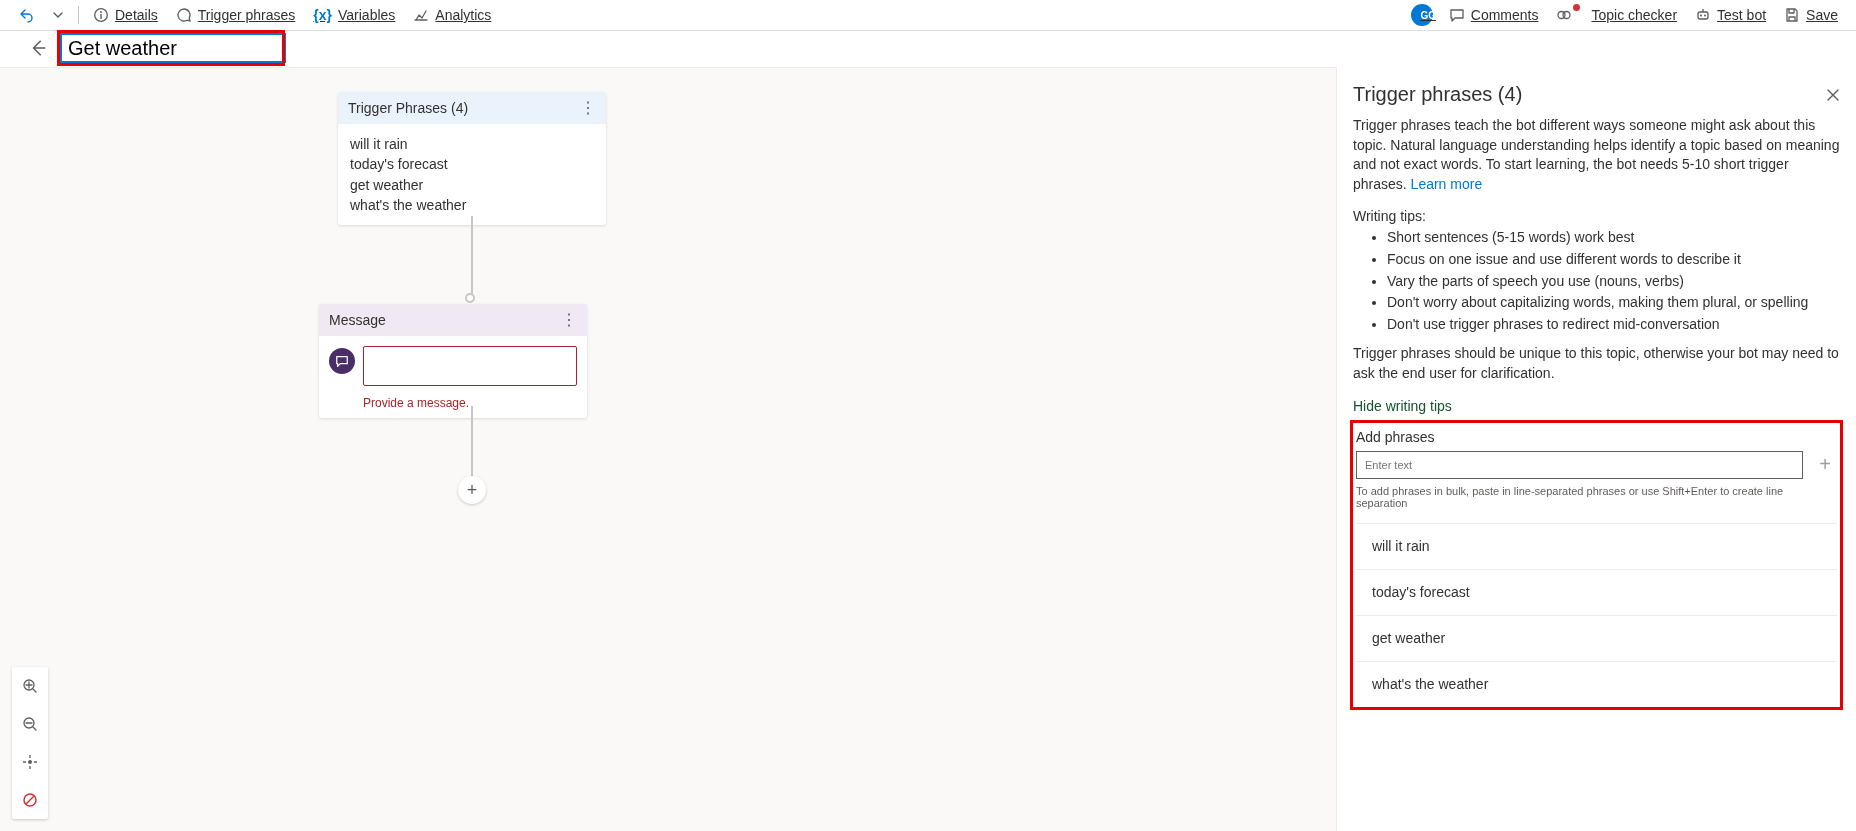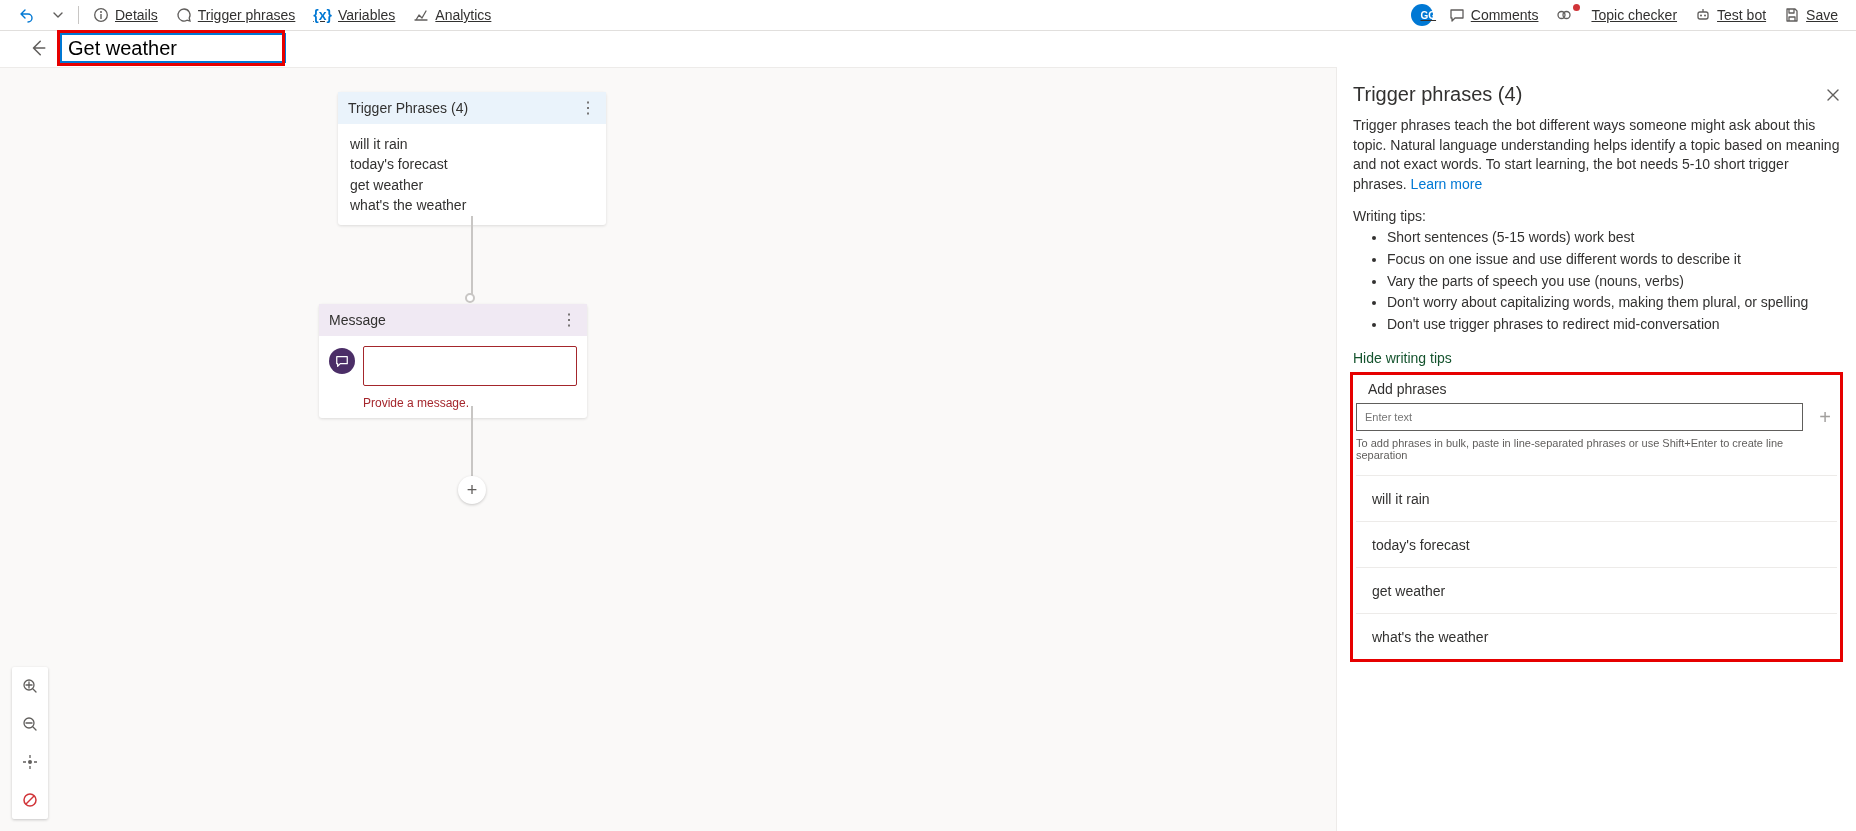--- a/index.html
+++ b/index.html
@@ -162,21 +162,21 @@
   .tips{ margin:4px 0 0 0; padding-left:34px; font-size:14px; line-height:1.4;}
   .tips li{ margin:2px 0; }
   .unique{ margin-top:10px; font-size:14px; line-height:1.4;}
   .hide-link{ color:#14532d; font-size:14px; cursor:pointer; display:inline-block; margin-top:14px;}
 
   .addsec-highlight{
     border:3px solid #e60000;
     margin: 6px -3px 0 -3px;
     padding: 2px 3px 0 3px;
   }
-  .add-label{ font-size:14px; margin-top:4px; padding:0 0 2px 0;margin-left:12px;}
+  .add-label{ font-size:14px; margin-top:4px; padding:0 0 2px 0;}
   .addrow{ display:flex; gap:10px; align-items:center; margin-top:4px;}
   .add-input{
     flex:1; height:28px; border:1px solid #605e5c;
     padding:0 8px; font-size:11px;
   }
   .add-plus{
     width:24px;height:24px;display:flex;align-items:center;justify-content:center;
     color:#a19f9d; font-size:20px; cursor:pointer;
   }
   .helper{
@@ -377,20 +377,21 @@
 
       <div class="tips-head">Writing tips:</div>
       <ul class="tips">
         <li>Short sentences (5-15 words) work best</li>
         <li>Focus on one issue and use different words to describe it</li>
         <li>Vary the parts of speech you use (nouns, verbs)</li>
         <li>Don't worry about capitalizing words, making them plural, or spelling</li>
         <li>Don't use trigger phrases to redirect mid-conversation</li>
       </ul>
 
+      <div class="unique">Trigger phrases should be unique to this topic, otherwise your bot may need to ask the end user for clarification.</div>
 
       <span class="hide-link">Hide writing tips</span>
 
       <div class="addsec-highlight">
         <div class="add-label">Add phrases</div>
         <div class="addrow">
           <input class="add-input" placeholder="Enter text" style="">
           <div class="add-plus">+</div>
         </div>
         <div class="helper">To add phrases in bulk, paste in line-separated phrases or use Shift+Enter to create line separation</div>

